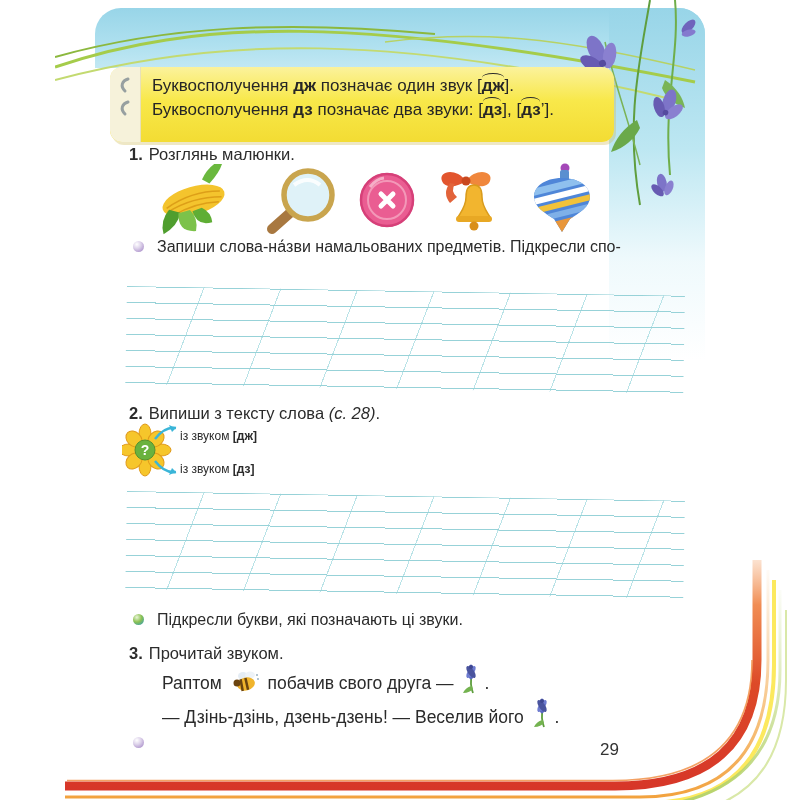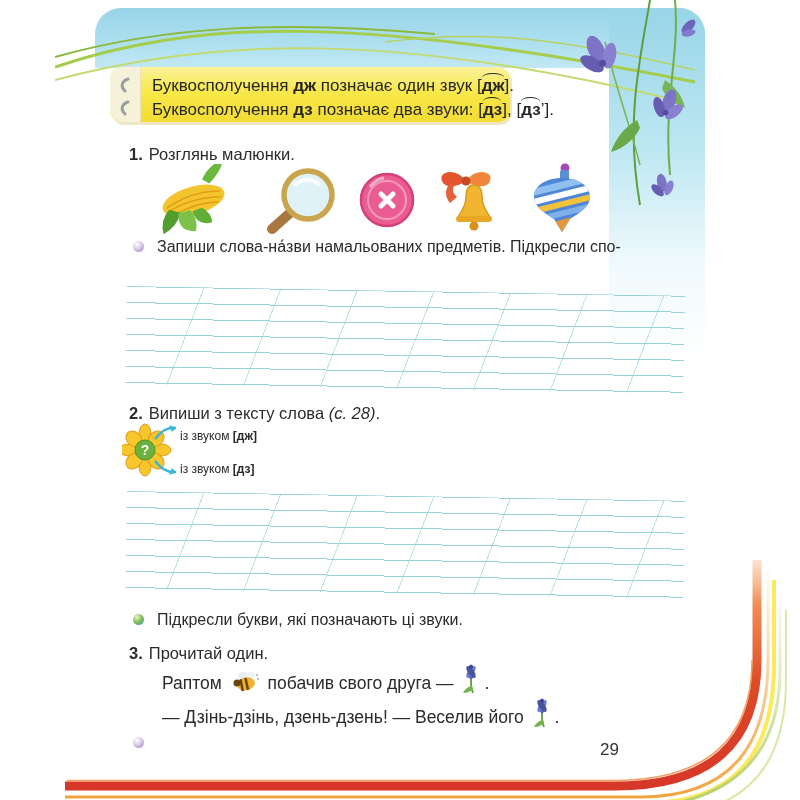--- a/index.html
+++ b/index.html
@@ -13,24 +13,24 @@
   .cyan-strip{position:absolute;left:609px;top:8px;width:96px;height:352px;z-index:2;
               border-radius:0 26px 0 0;
               background:linear-gradient(180deg,#98d5e8 0%,#bde7f2 40%,rgba(226,245,250,.55) 72%,rgba(255,255,255,0) 100%);}
   .panel{position:absolute;left:108px;top:54px;width:584px;height:724px;background:#fff;
          border-radius:24px 24px 64px 24px;z-index:1;}
   .grass{position:absolute;left:55px;top:12px;z-index:3;}
   .flowers{position:absolute;left:545px;top:0;z-index:4;}
   .stripes{position:absolute;left:55px;top:500px;z-index:3;}
 
   
-  .note{position:absolute;left:110px;top:67px;width:400px;z-index:5;
+  .note{position:absolute;left:110px;top:67px;width:504px;z-index:5;
         background:linear-gradient(180deg,#fbf29c 0%,#f8e84a 45%,#f3dc33 100%);
-        border-radius:12px;padding:7px 10px 0 42px;box-sizing:border-box;
-        box-shadow:2px 3px 0 rgba(205,185,90,.35);text-align:center;}
+        border-radius:12px;padding:7px 10px 20px 42px;box-sizing:border-box;
+        box-shadow:2px 3px 0 rgba(205,185,90,.35);}
   .note-tab{position:absolute;left:0;top:0;bottom:0;width:30px;background:#f6f2da;
             border-radius:12px 0 0 12px;border-right:1px solid #e8e0b8;}
   .note-tab svg{position:absolute;left:8px;}
   .note-line{font-size:17px;line-height:24px;white-space:nowrap;color:#262626;}
   b{font-weight:700;}
   .tie{position:relative;font-weight:700;}
   .tie::before{content:"";position:absolute;left:0;right:1px;top:-3px;height:8px;
                border-top:1.7px solid #2a2a2a;border-radius:100% 100% 0 0;}
 
   
@@ -236,21 +236,21 @@
   <div class="sound-item si1"><span>із звуком </span><b>[дж]</b></div>
   <div class="sound-item si2"><span>із звуком </span><b>[дз]</b></div>
 
   <div class="lines lines2"></div>
 
   <div class="task" style="left:130px;top:609px;width:530px">
     <span class="pearl pearl-green"></span>
     <span>Підкресли букви, які позначають ці звуки.</span>
   </div>
 
-  <div class="ex-head" style="left:129px;top:644px"><b>3.</b><span>Прочитай один.</span></div>
+  <div class="ex-head" style="left:129px;top:644px"><b>3.</b><span>Прочитай звуком.</span></div>
 
   <div class="story">
     <div><span>Раптом </span><svg width="30" height="24" viewBox="0 0 30 24">
           <ellipse cx="13" cy="6" rx="5" ry="4" fill="#e4ecf4"></ellipse>
           <ellipse cx="20" cy="5" rx="5" ry="3.5" fill="#eef3f8"></ellipse>
           <g transform="rotate(-15 16 14)">
             <ellipse cx="16" cy="14" rx="9" ry="6.5" fill="#f0b42c"></ellipse>
             <path d="M12 8 L11 20 M17 8 L16.5 20" stroke="#6b4410" stroke-width="2.5"></path>
           </g>
           <circle cx="7" cy="13" r="3.5" fill="#6b4410"></circle>

